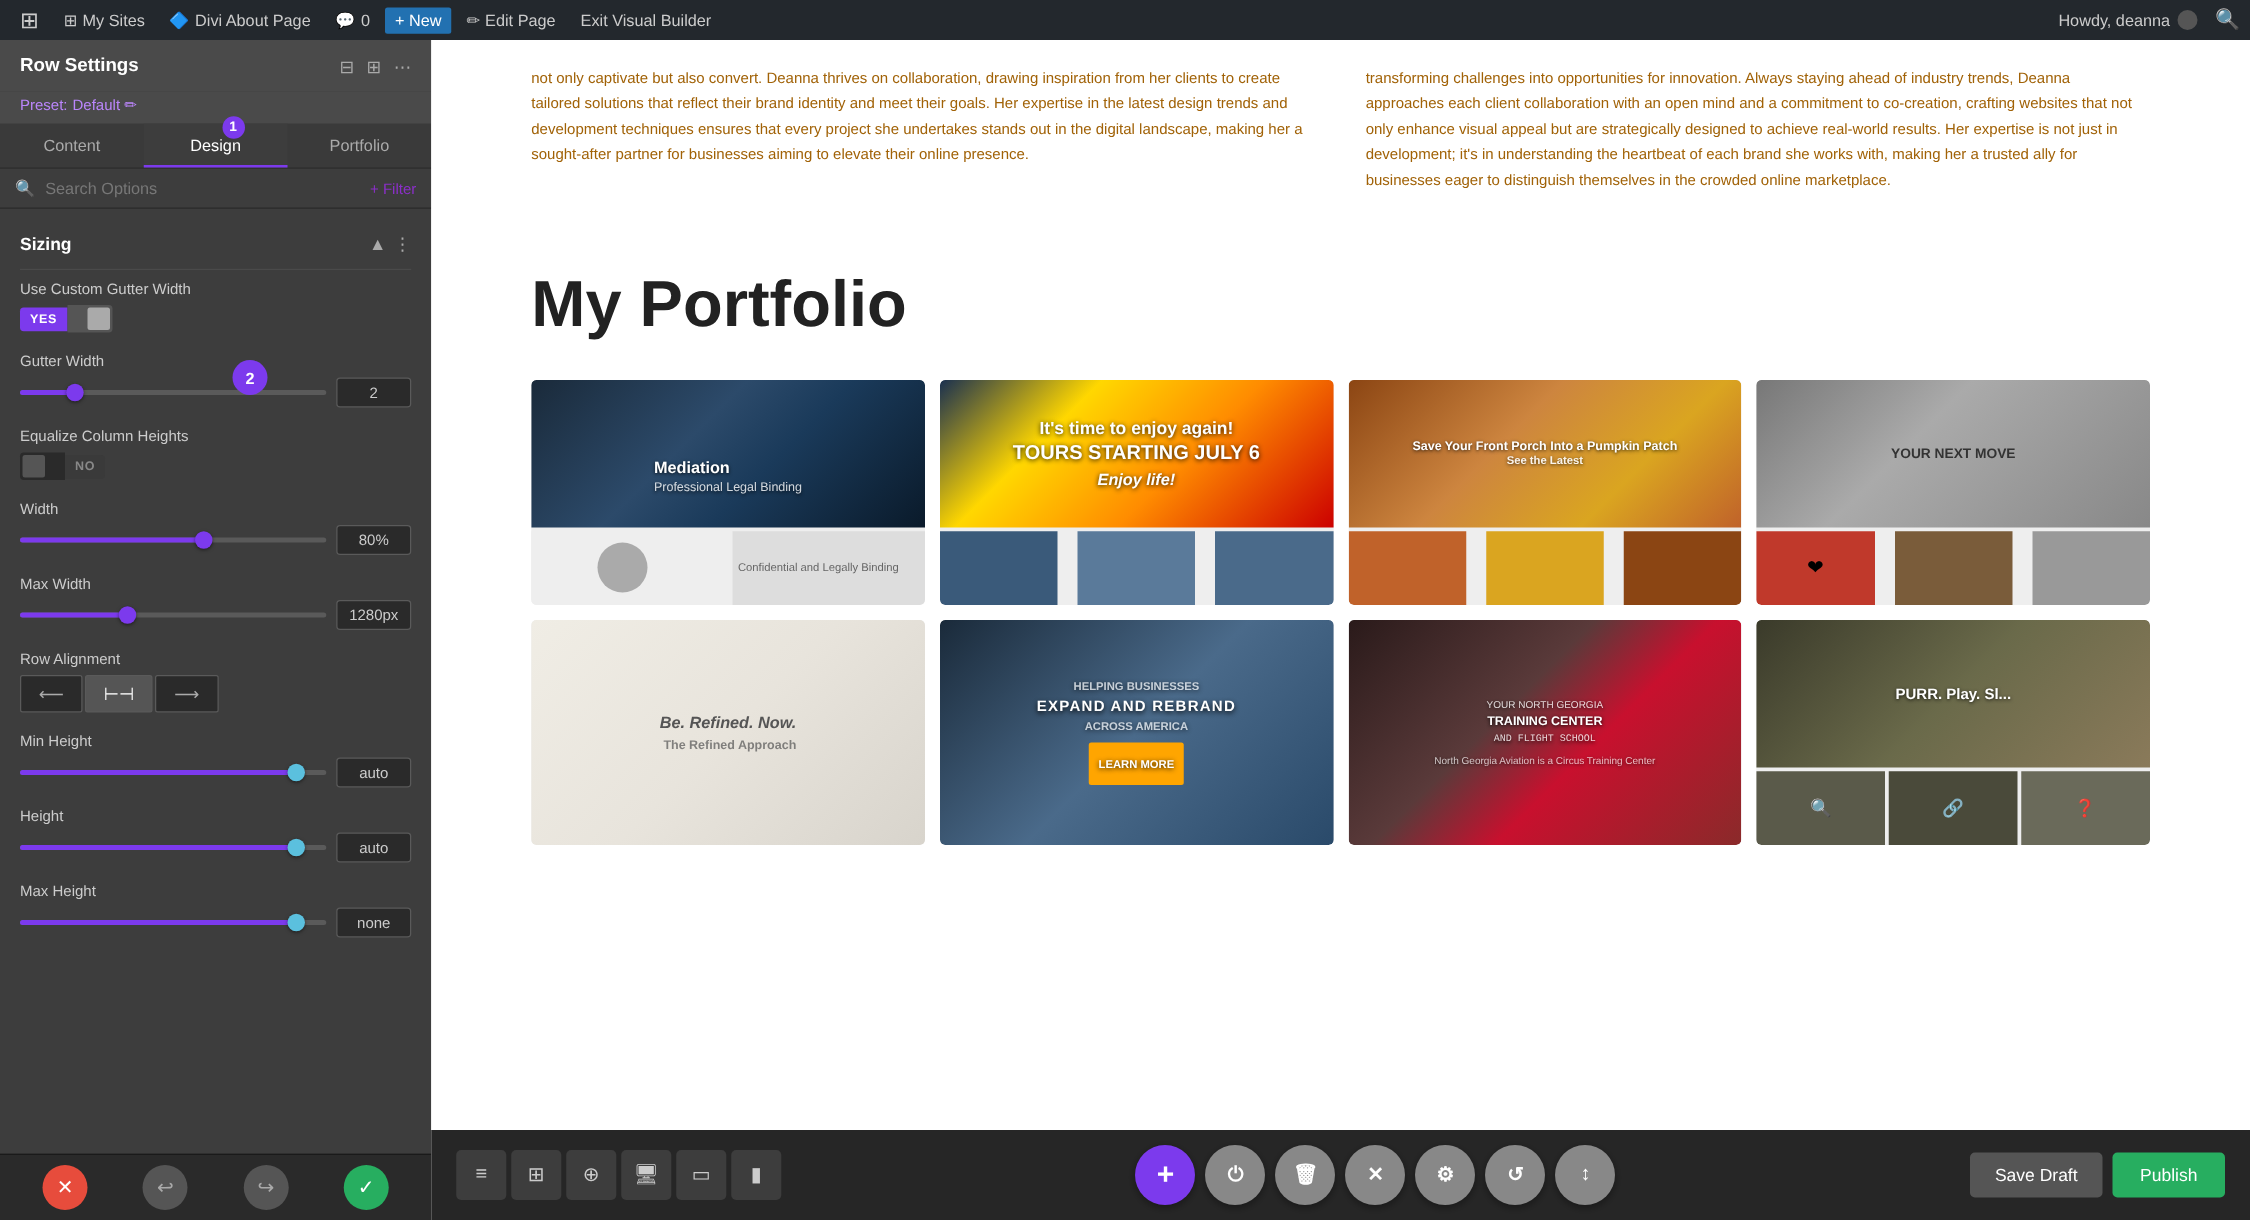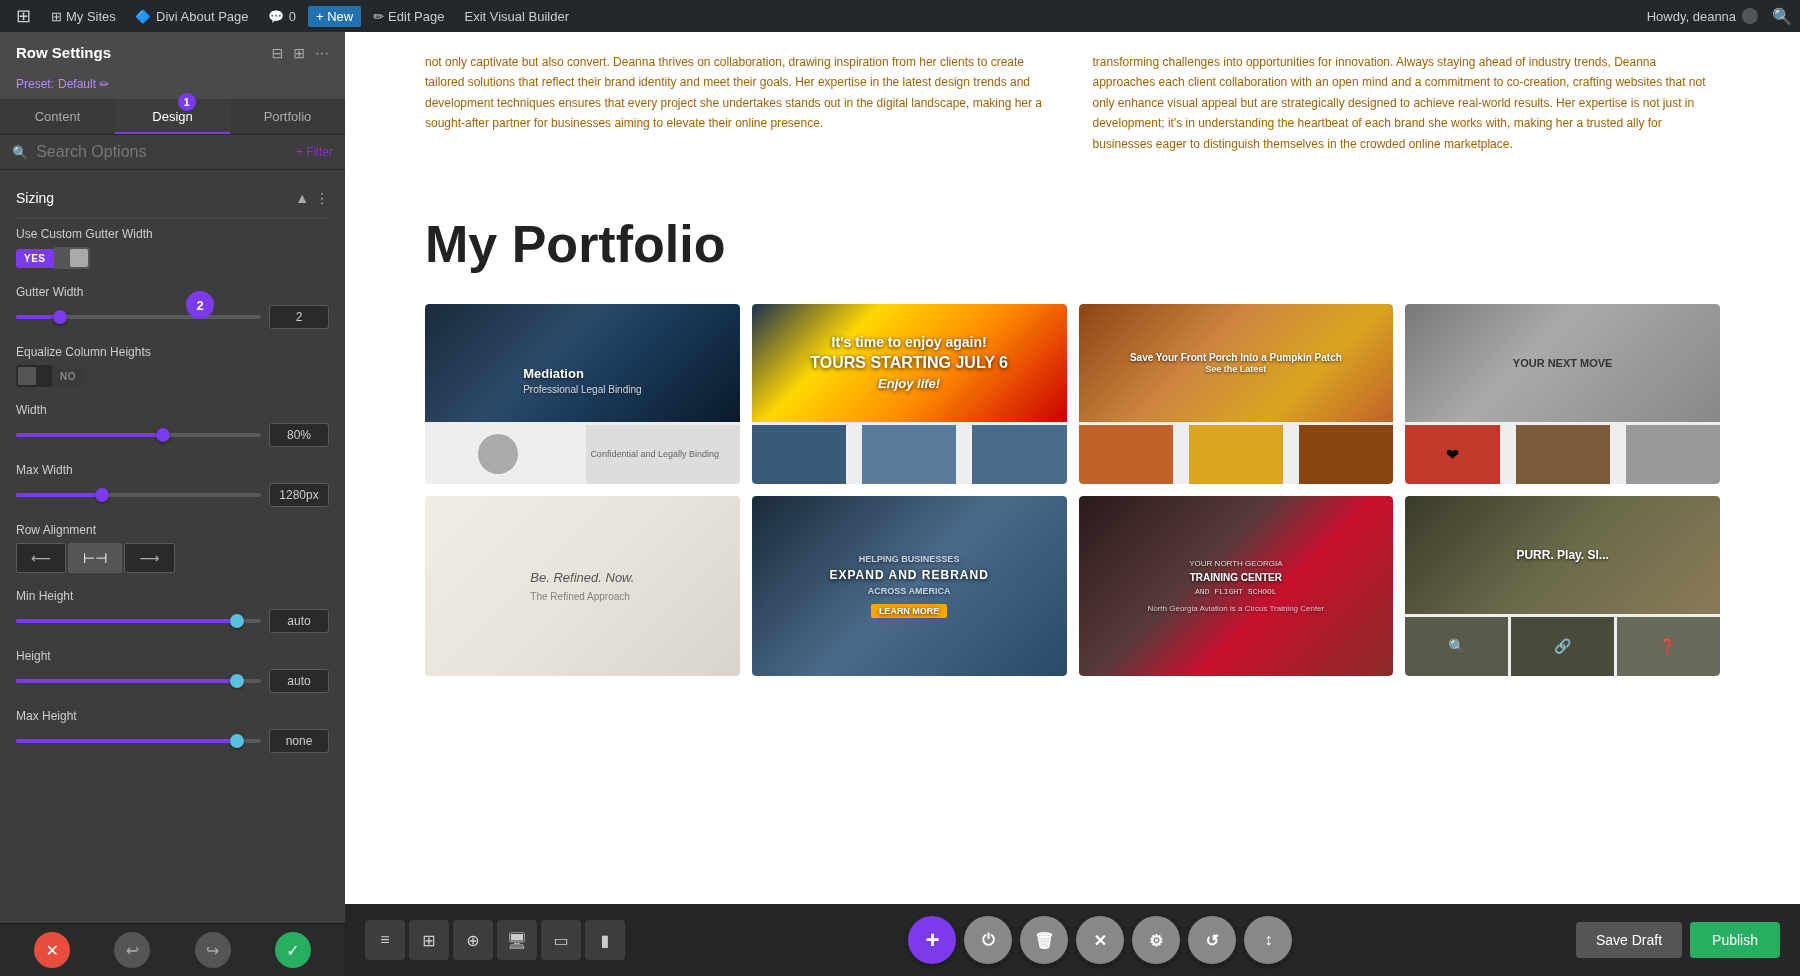--- a/index.html
+++ b/index.html
@@ -137,21 +137,21 @@
       background: #3d3d3d;
       display: flex;
       align-items: center;
       gap: 8px;
       border-bottom: 1px solid #2a2a2a;
     }
     .panel-search input {
       background: transparent;
       border: none;
       color: #f0abfc;
-      font-size: 16px;
+      font-size: 13px;
       flex: 1;
       outline: none;
     }
     .panel-search input::placeholder { color: #777; }
     .panel-filter-btn {
       color: #8b2fc9;
       cursor: pointer;
       font-size: 12px;
       display: flex;
       align-items: center;
@@ -173,21 +173,21 @@
     .section-header {
       display: flex;
       align-items: center;
       justify-content: space-between;
       margin-bottom: 12px;
       margin-top: 8px;
     }
     .section-title {
       color: white;
       font-size: 14px;
-      font-weight: 400;
+      font-weight: 700;
     }
     .section-controls {
       display: flex;
       gap: 6px;
       align-items: center;
     }
     .section-arrow, .section-dots {
       color: #aaa;
       cursor: pointer;
       font-size: 14px;
@@ -803,34 +803,34 @@
                 <div class="port-sub" style="background:#999; border-radius:0 0 4px 0;"></div>
               </div>
             </div>
           </div>
         </div>
 
         <div class="portfolio-grid">
 
           <div class="portfolio-item">
             <div style="width:100%; height:180px; border-radius:4px; background:linear-gradient(135deg, #f0ede5 0%, #e8e4dc 50%, #d8d4cc 100%); display:flex; flex-direction:column; align-items:center; justify-content:center;">
-              <div style="font-size:11px; color:#555; font-weight:400; text-align:left; padding:10px;">
+              <div style="font-size:11px; color:#555; font-weight:700; text-align:right; padding:10px;">
                 <div style="font-style:italic; font-size:13px; margin-bottom:6px;">Be. Refined. Now.</div>
                 <div style="font-size:10px; opacity:0.7;">The Refined Approach</div>
               </div>
             </div>
           </div>
 
           <div class="portfolio-item">
             <div style="width:100%; height:180px; border-radius:4px; background:linear-gradient(135deg, #1a2a3a 0%, #4a6a8a 50%, #2a4a6a 100%); display:flex; align-items:center; justify-content:center;">
               <div style="color:white; font-size:10px; font-weight:bold; text-align:center; padding:12px; text-shadow:0 1px 4px rgba(0,0,0,0.9);">
                 <div style="font-size:9px; opacity:0.7; margin-bottom:4px;">HELPING BUSINESSES</div>
                 <div style="font-size:12px; font-weight:900; letter-spacing:1px;">EXPAND AND REBRAND</div>
                 <div style="font-size:9px; opacity:0.7; margin-top:4px;">ACROSS AMERICA</div>
-                <div style="margin-top:8px; background:#ffa500; color:white; font-size:9px; padding:2px 8px; border-radius:2px; display:inline-block;">LEARN MORE</div>
+                <div style="margin-top:8px; background:#ffa500; color:white; font-size:9px; padding:12px 8px; border-radius:2px; display:inline-block;">LEARN MORE</div>
               </div>
             </div>
           </div>
 
           <div class="portfolio-item">
             <div style="width:100%; height:180px; border-radius:4px; background:linear-gradient(135deg, #2a1a1a 0%, #5a3a3a 40%, #c8102e 60%, #8a2a2a 100%); display:flex; align-items:center; justify-content:center;">
               <div style="color:white; font-size:9px; text-align:center; padding:10px; text-shadow:0 1px 3px rgba(0,0,0,0.9);">
                 <div style="font-size:8px; margin-bottom:4px; opacity:0.8;">YOUR NORTH GEORGIA</div>
                 <div style="font-size:10px; font-weight:bold;">TRAINING CENTER</div>
                 <div style="font-size:8px; margin-top:4px; opacity:0.8;font-family:Liberation Mono, monospace;">AND FLIGHT SCHOOL</div>

